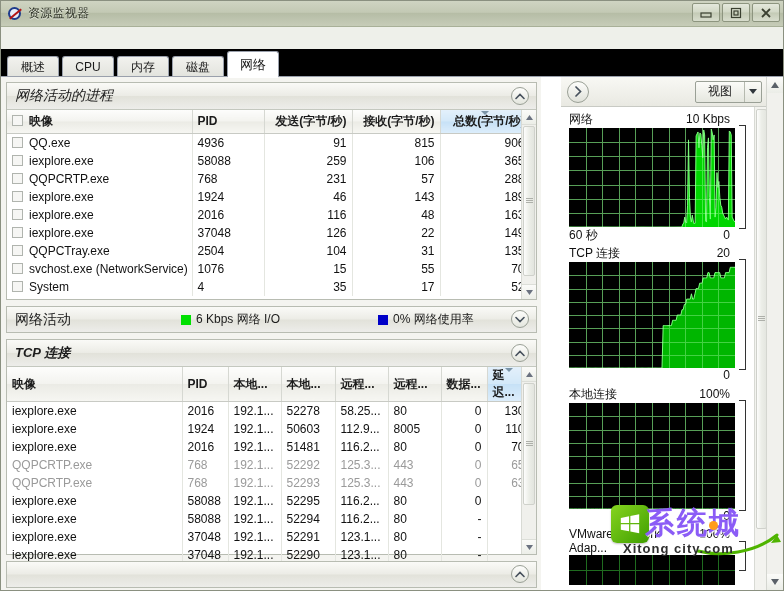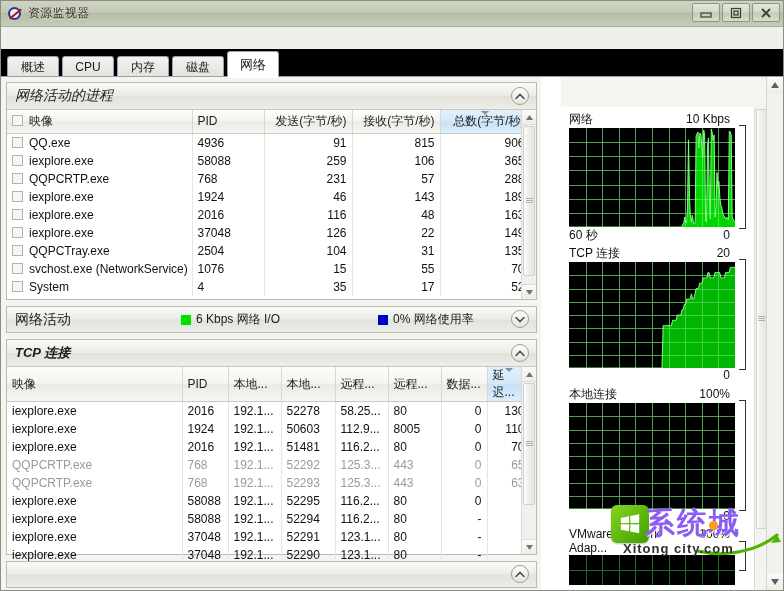--- a/index.html
+++ b/index.html
@@ -135,21 +135,21 @@
   }
   .chevron-btn svg { display: block; }
 
   
   table.grid { width: 100%; border-collapse: collapse; table-layout: fixed; }
   table.grid thead th {
     height: 23px;
     background: linear-gradient(to bottom, #fdfdfc 0%, #f3f3ef 49%, #ebebe5 51%, #f6f6f2 100%);
     border-right: 1px solid #d6d8d2;
     border-bottom: 1px solid #c8cac4;
-    font-weight: normal; font-size: 12px; color: #1b1b1b;
+    font-weight: bold; font-size: 12px; color: #1b1b1b;
     padding: 0 5px; text-align: left; position: relative;
   }
   table.grid thead th.num { text-align: right; }
   table.grid thead th.sorted {
     background: linear-gradient(to bottom, #e3f0fb 0%, #d3e8f8 49%, #c6e1f6 51%, #dcedfb 100%);
   }
   table.grid thead th.sorted .sortmark {
     position: absolute; left: 50%; top: 1px; margin-left: -4px;
     width: 0; height: 0;
     border-left: 4px solid transparent; border-right: 4px solid transparent;
@@ -659,20 +659,35 @@
           <svg width="10" height="7" viewBox="0 0 10 7">
               <path d="M1 5.5 L5 1.5 L9 5.5" stroke="#46505c" stroke-width="1.6" fill="none" stroke-linecap="round"></path>
             </svg>
         </span>
       </div>
 
     </div>
 
     <div class="right-pane">
 
+      <div class="graph-toolbar">
+        <span class="round-btn">
+          <svg width="8" height="11" viewBox="0 0 8 11">
+              <path d="M2 1 L6.5 5.5 L2 10" stroke="#46505c" stroke-width="1.7" fill="none" stroke-linecap="round"></path>
+            </svg>
+        </span>
+        <span class="view-btn">
+          <span class="vlabel">视图</span>
+          <span class="vsplit">
+            <svg width="8" height="5" viewBox="0 0 8 5">
+                <path d="M0 0 L8 0 L4 5 Z" fill="#30363c"></path>
+              </svg>
+          </span>
+        </span>
+      </div>
 
       <div class="graphs">
 
         <div class="graph-block">
           <div class="graph-head">
             <span>网络</span>
             <span>10 Kbps</span>
           </div>
           <div class="plot">
             <svg id="plot-net" width="166" height="99" viewBox="0 0 166 99" preserveAspectRatio="none">

